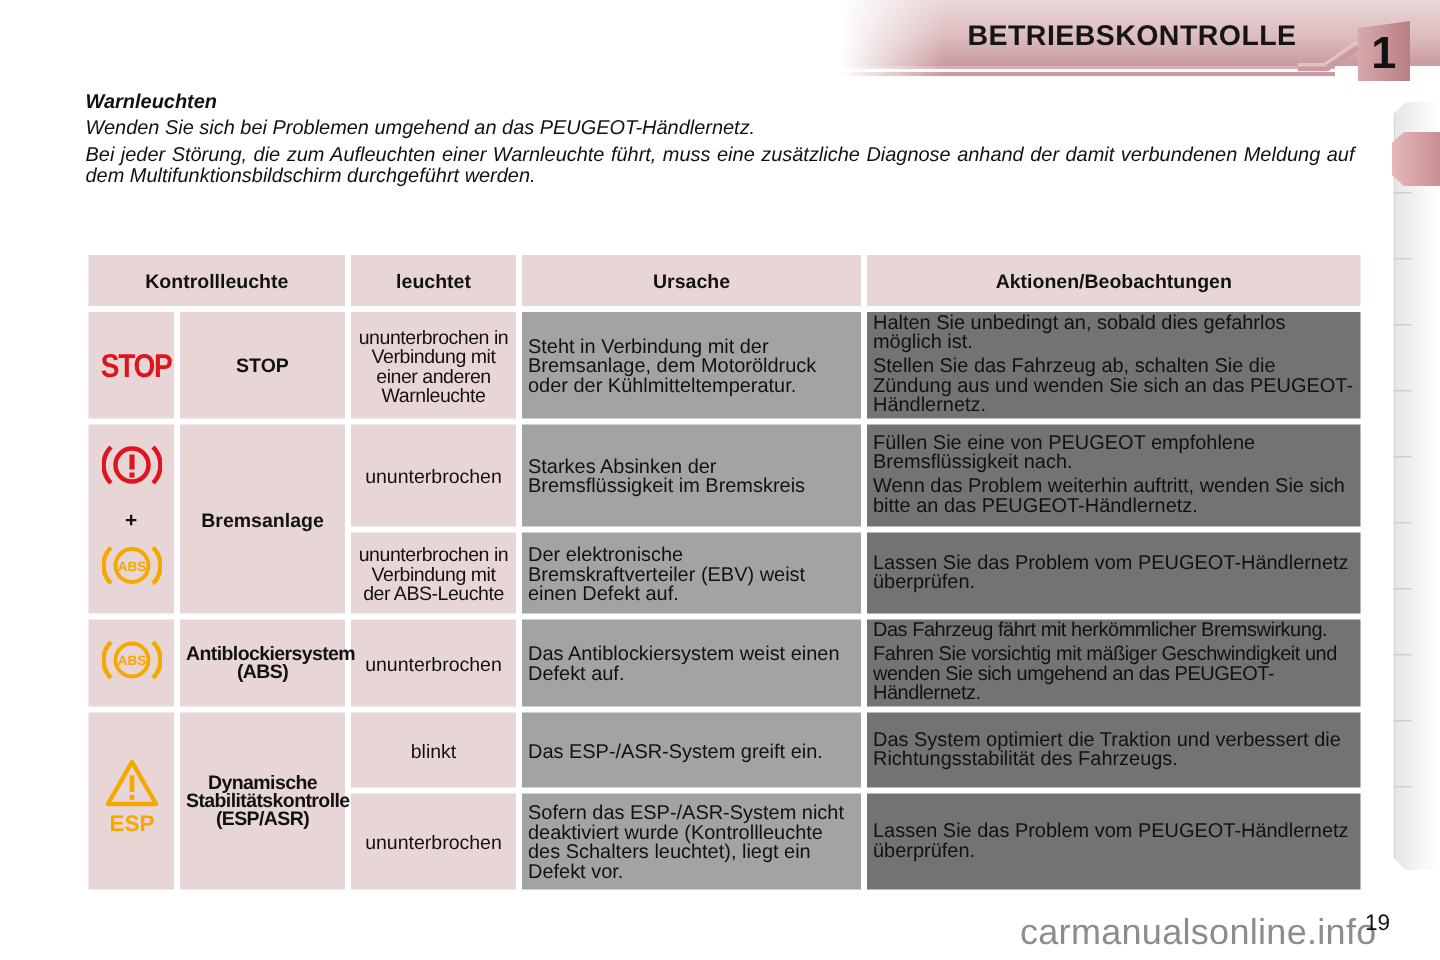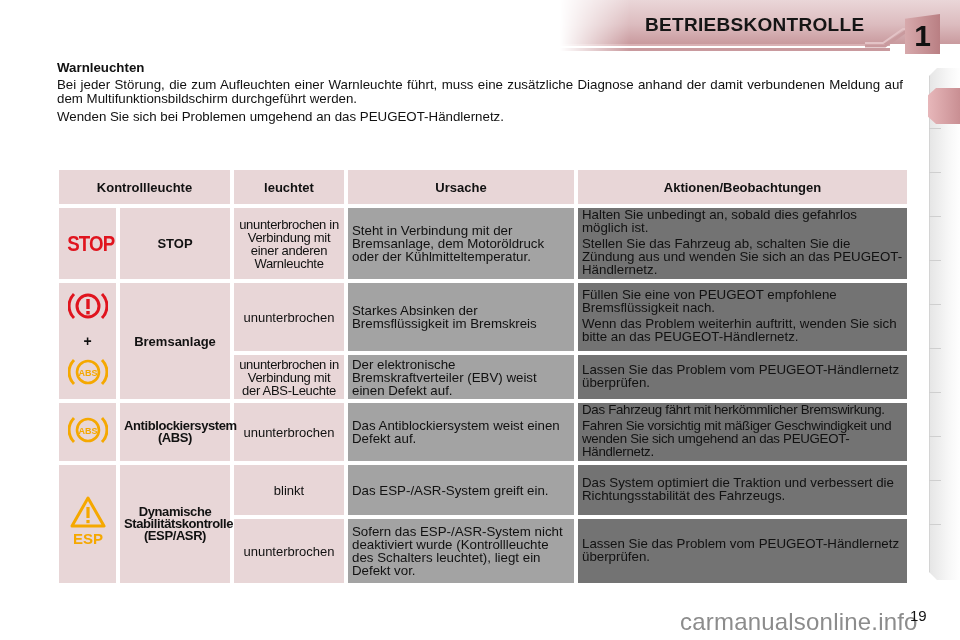--- a/index.html
+++ b/index.html
@@ -29,21 +29,21 @@
   .side-rail { position:absolute; left:929px; top:68px; width:31px; height:512px;
      background:linear-gradient(to right,#e6e6e6,#f7f7f7 60%,#ffffff);
      clip-path:polygon(0 8px, 8px 0, 100% 0, 100% 100%, 8px 100%, 0 calc(100% - 8px));
      border-left:1px solid #d4d4d4; }
   .side-tick { position:absolute; left:929px; width:12px; height:1px; background:#cfcfcf; }
   .side-active { position:absolute; left:928px; top:88px; width:32px; height:36px;
      background:linear-gradient(to right,#e7b7ba,#c98f93);
      clip-path:polygon(8px 0, 100% 0, 100% 100%, 8px 100%, 0 80%, 0 20%); }
 
   
-  .intro { position:absolute; left:57px; top:61px; width:846px; font-size:13.3px; line-height:14px; }
+  .intro { position:absolute; left:57px; top:61px; width:846px; font-size:13.3px; line-height:14px;font-style:italic; }
   .intro h3 { margin:0 0 3px 0; font-size:13.3px; font-weight:bold; }
   .intro p { margin:0 0 4px 0; text-align:justify; }
 
   
   table.wl { position:absolute; left:55px; top:166px; border-collapse:separate; border-spacing:4px;
      width:850px; table-layout:fixed; }
   table.wl td, table.wl th { padding:0 4px; vertical-align:middle; }
   table.wl th { background:#e8d6d7; height:34px; font-size:13px; font-weight:bold; text-align:center; }
   td.c-icon { background:#e8d6d7; text-align:center; }
   td.c-name { background:#e8d6d7; text-align:center; font-weight:bold; font-size:13px; }
@@ -83,22 +83,22 @@
 <div class="side-tick" style="top:260px"></div>
 <div class="side-tick" style="top:304px"></div>
 <div class="side-tick" style="top:348px"></div>
 <div class="side-tick" style="top:392px"></div>
 <div class="side-tick" style="top:436px"></div>
 <div class="side-tick" style="top:480px"></div>
 <div class="side-tick" style="top:524px"></div>
 
 <div class="intro">
   <h3>Warnleuchten</h3>
+  <p>Wenden Sie sich bei Problemen umgehend an das PEUGEOT-Händlernetz.</p>
   <p>Bei jeder Störung, die zum Aufleuchten einer Warnleuchte führt, muss eine zusätzliche Diagnose anhand der damit verbundenen Meldung auf dem Multifunktionsbildschirm durchgeführt werden.</p>
-  <p>Wenden Sie sich bei Problemen umgehend an das PEUGEOT-Händlernetz.</p>
 </div>
 
 <table class="wl">
   <colgroup>
     <col style="width:57px">
       <col style="width:110px">
       <col style="width:110px">
       <col style="width:226px">
       <col style="width:329px">
   </colgroup>
@@ -143,21 +143,21 @@
         </svg>
       </td>
       <td class="c-name" rowspan="2">Bremsanlage</td>
       <td class="c-lit">ununterbrochen</td>
       <td class="c-cause">Starkes Absinken der Bremsflüssigkeit im Bremskreis</td>
       <td class="c-act">
         <div class="act-line">Füllen Sie eine von PEUGEOT empfohlene Bremsflüssigkeit nach.</div>
         <div class="act-line">Wenn das Problem weiterhin auftritt, wenden Sie sich bitte an das PEUGEOT-Händlernetz.</div>
       </td>
     </tr>
-    <tr style="height:44px">
+    <tr style="height:54px">
       <td class="c-lit narrow">ununterbrochen in Verbindung mit der ABS-Leuchte</td>
       <td class="c-cause">Der elektronische Bremskraftverteiler (EBV) weist einen Defekt auf.</td>
       <td class="c-act">
         <div class="act-line">Lassen Sie das Problem vom PEUGEOT-Händlernetz überprüfen.</div>
       </td>
     </tr>
 
     <tr style="height:50px">
       <td class="c-icon">
         <svg width="40" height="34" viewBox="0 0 40 34">

